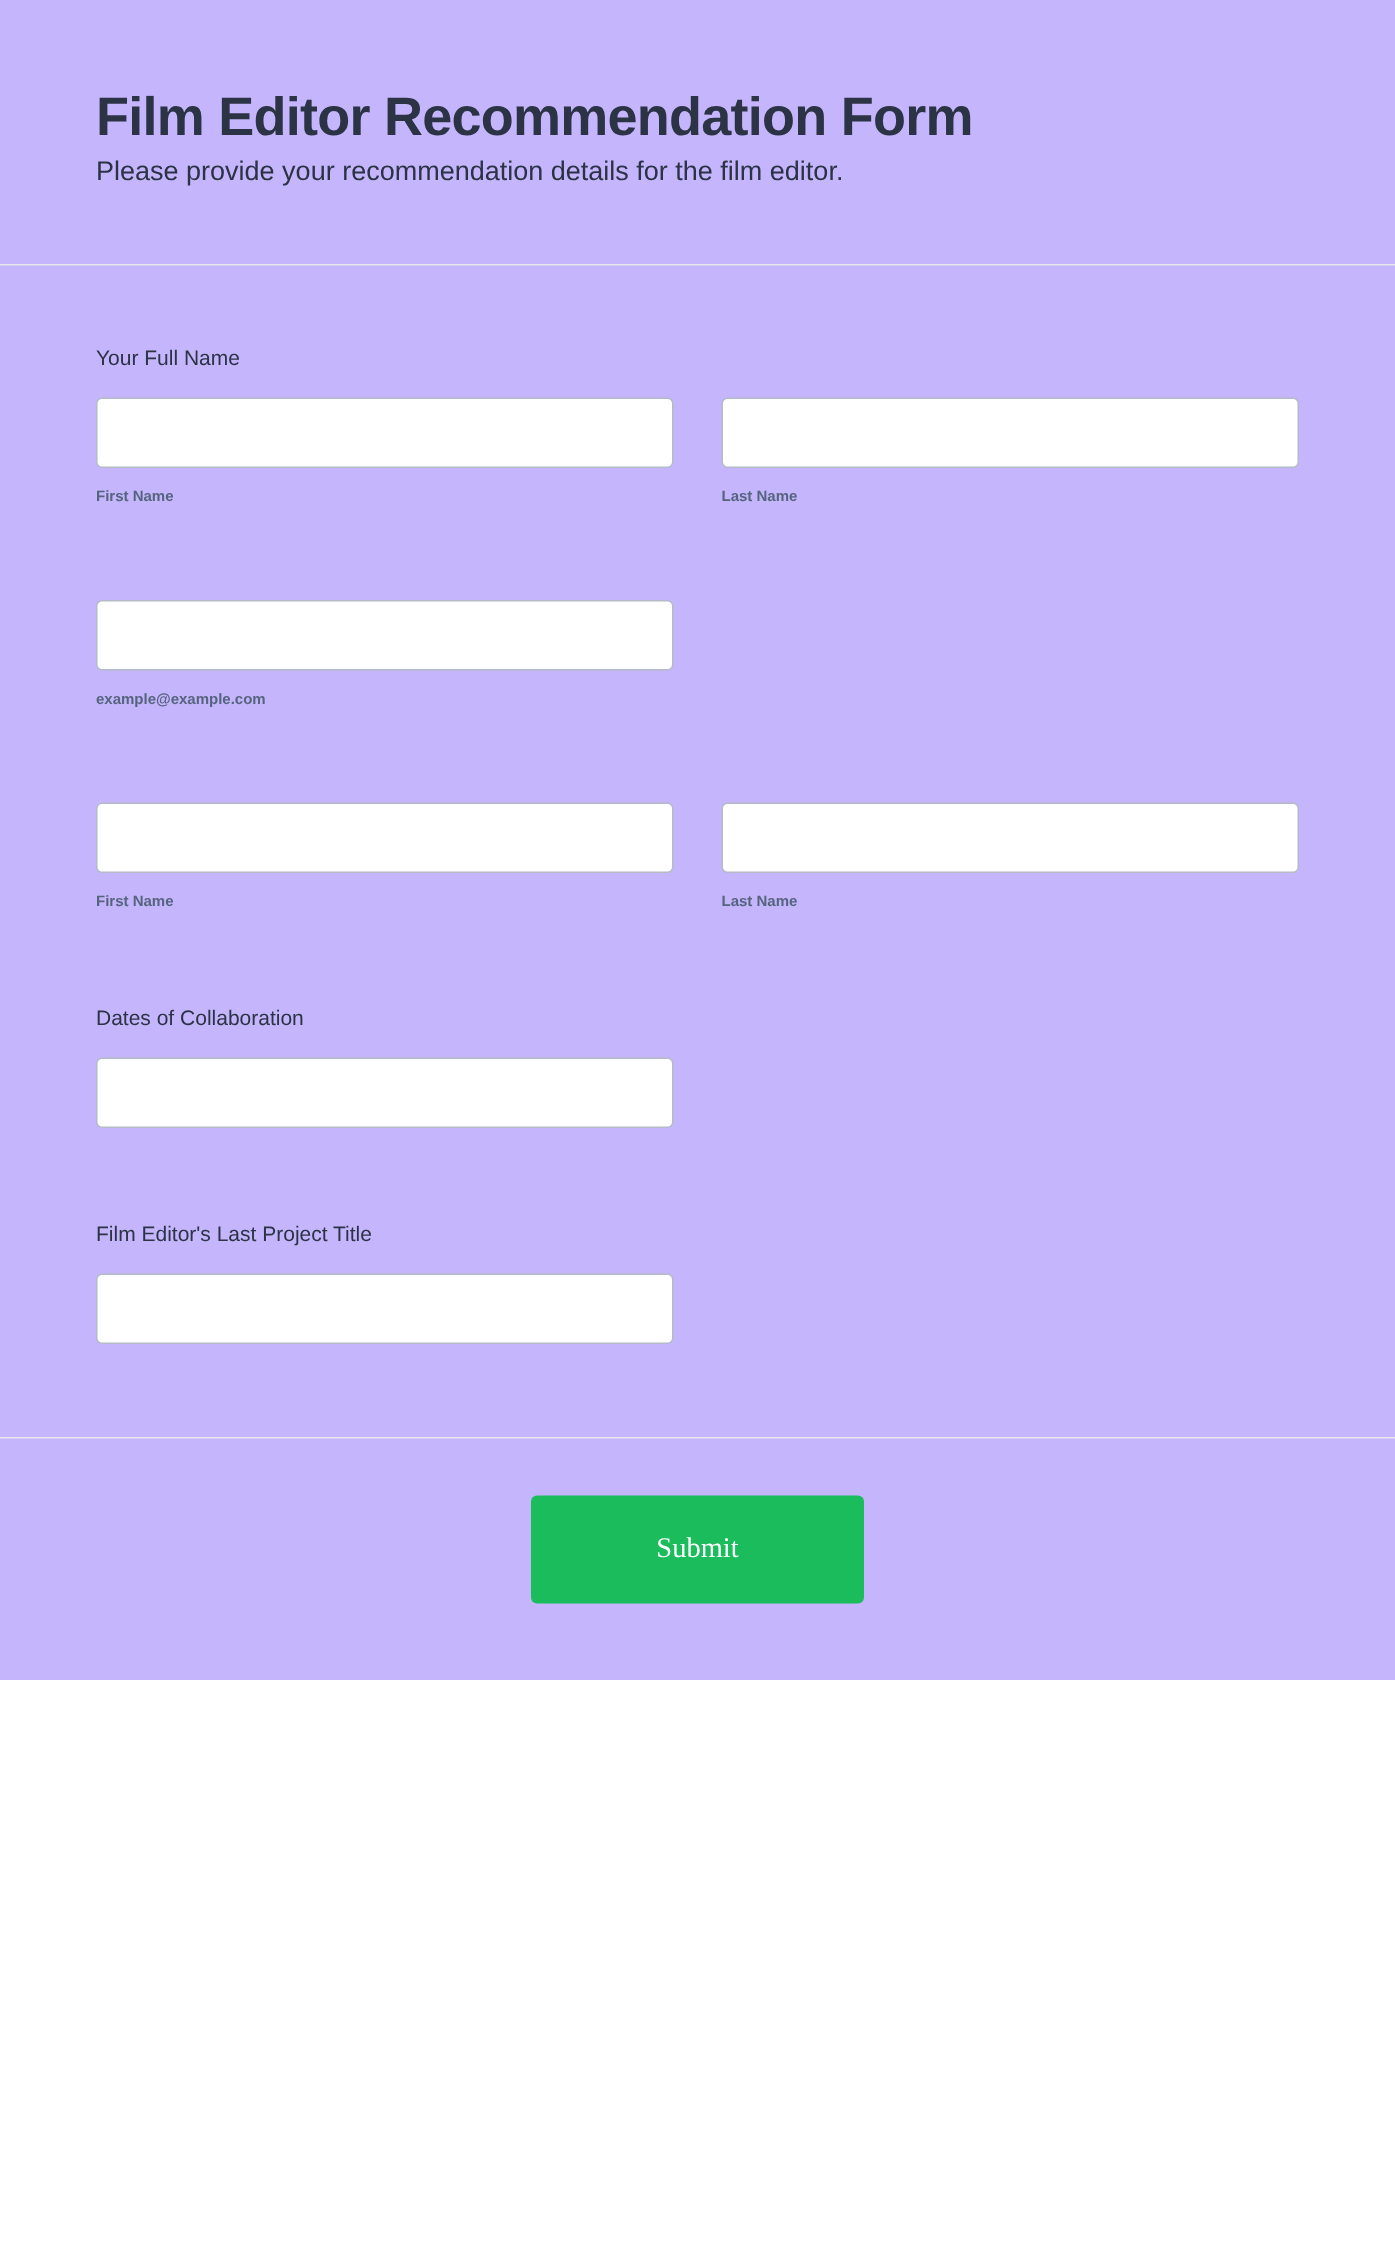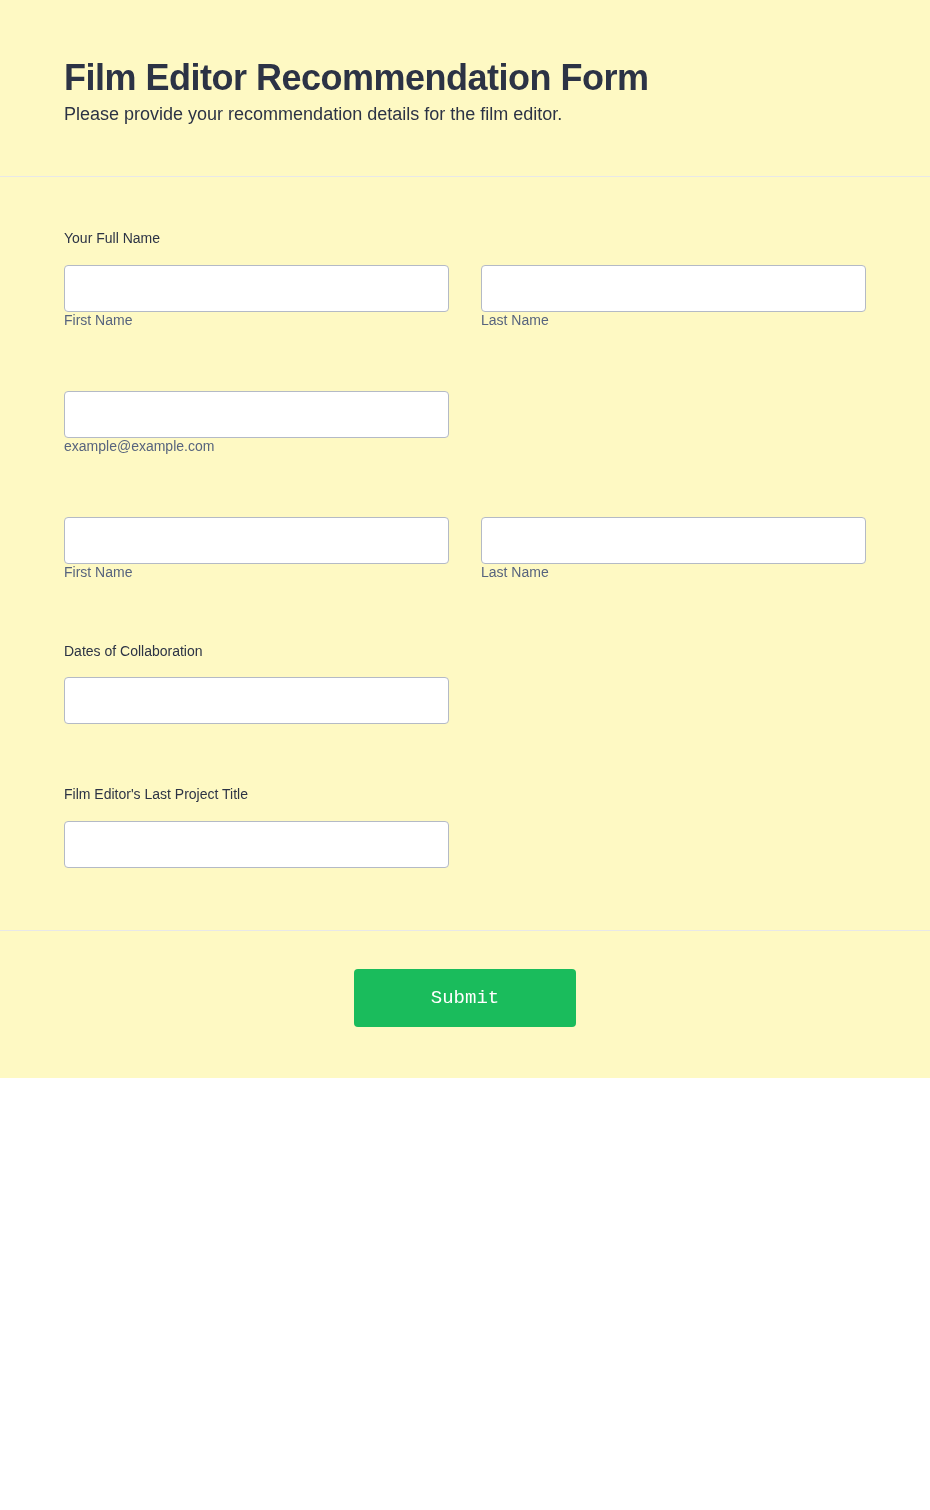--- a/index.html
+++ b/index.html
@@ -4,21 +4,21 @@
 <style>
   * { margin: 0; padding: 0; box-sizing: border-box; }
   html, body { background: #ffffff; }
   body {
     width: 930px;
     min-height: 1510px;
     margin: 0 auto;
     font-family: "Liberation Sans", sans-serif;
     color: #2c3345;
   }
-  .form-card { width: 930px; background: #fef9c3; }
+  .form-card { width: 930px; background: #c4b5fd; }
 
   
   .form-header { padding: 55px 64px 50px 64px; }
   .form-title {
     font-size: 36px;
     font-weight: 700;
     line-height: 1.25;
     color: #2c3345;
     letter-spacing: -0.5px;
   }
@@ -63,40 +63,42 @@
     border-radius: 4px;
     background: #ffffff;
     font-family: "Liberation Sans", sans-serif;
     font-size: 16px;
     color: #2c3345;
     padding: 8px 10px;
     outline: none;
     resize: both;
   }
   .sublabel {
-    font-size: 14px;
+    margin-top: 14px;
+    font-size: 10px;
     line-height: 1.2;
     color: #57647e;
+    font-weight: bold;
   }
   .field-block.last { margin-bottom: 33px; }
 
   
   .form-footer {
     padding: 38px 0 51px 0;
     display: flex;
     justify-content: center;
   }
   .submit-button {
     width: 222px;
-    height: 58px;
+    height: 72px;
     background: #1abc5c;
     border: none;
     border-radius: 4px;
     color: #ffffff;
-    font-family: Liberation Mono, monospace;
+    font-family: Liberation Serif, serif;
     font-size: 19px;
     font-weight: 400;
     cursor: pointer;
   }
 </style>
 </head>
 <body>
 
 <div class="form-card">
 

